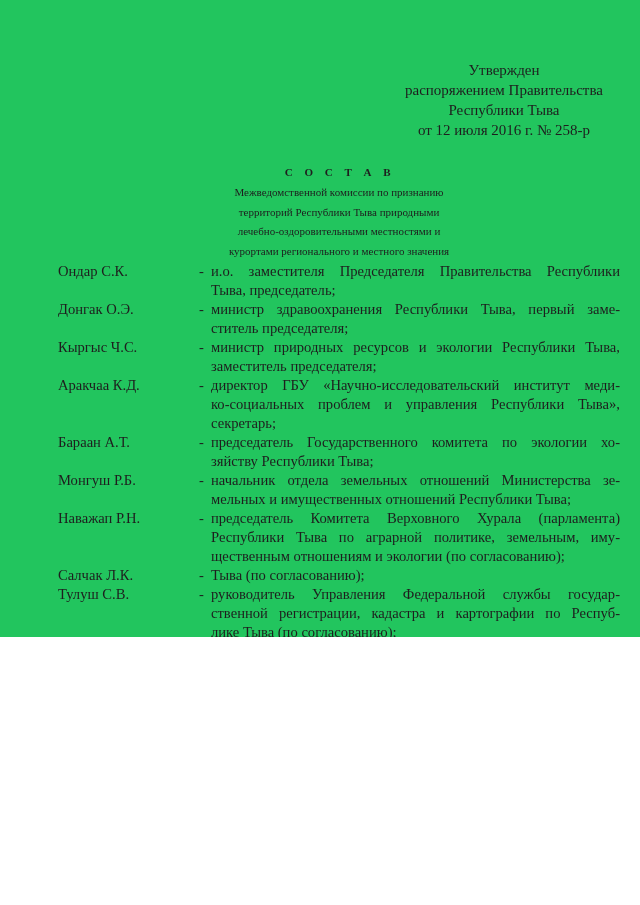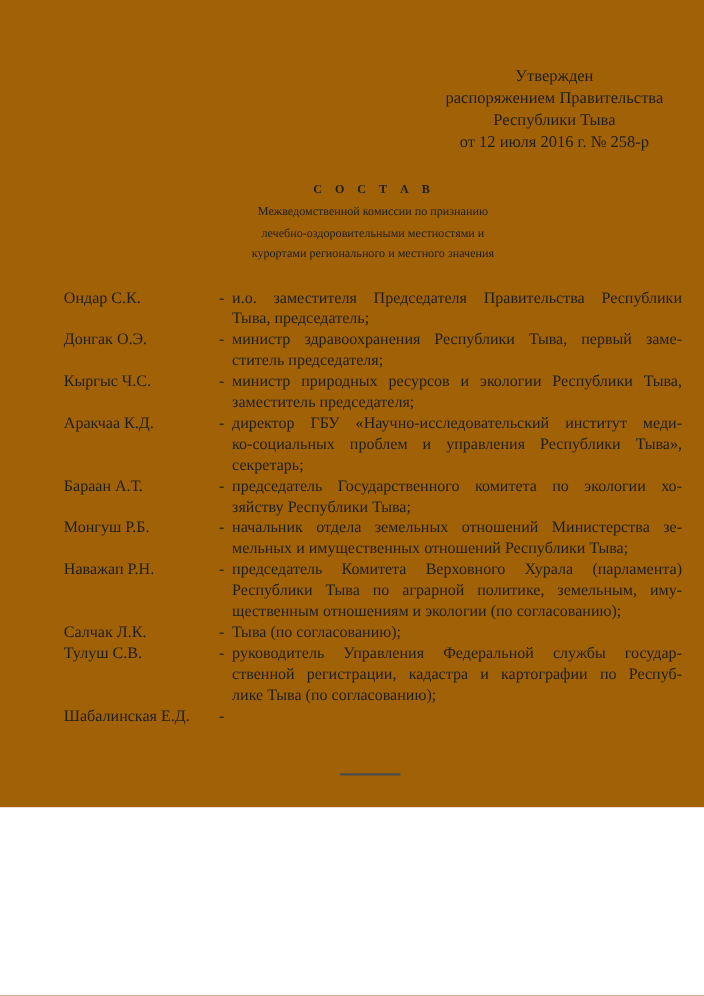--- a/index.html
+++ b/index.html
@@ -1,20 +1,20 @@
 <!DOCTYPE html>
 <html><head>
 <meta charset="utf-8">
 <style>
   html, body { margin: 0; padding: 0; background: #ffffff; }
   .page {
     position: relative;
     width: 640px;
-    height: 734px;
-    background: #a16207;
+    height: 637px;
+    background: #22c55e;
     font-family: "Liberation Serif", "DejaVu Serif", serif;
     color: #1e1e1e;
     overflow: hidden;
   }
   
   .approval {
     position: absolute;
     left: 394px;
     top: 60px;
     width: 220px;
@@ -78,20 +78,21 @@
   <div class="approval">
     <div>Утвержден</div>
     <div>распоряжением Правительства</div>
     <div>Республики Тыва</div>
     <div>от 12 июля 2016 г. № 258-р</div>
   </div>
 
   <div class="title-block">
     <div class="title-heading">С О С Т А В</div>
     <div>Межведомственной комиссии по признанию</div>
+    <div>территорий Республики Тыва природными</div>
     <div>лечебно-оздоровительными местностями и</div>
     <div>курортами регионального и местного значения</div>
   </div>
 
   <div class="members">
       <div class="member-row">
         <div class="member-name">Ондар С.К.</div>
         <div class="member-dash">-</div>
         <div class="member-desc">
           <div class="jline">и.о. заместителя Председателя Правительства Республики</div>

